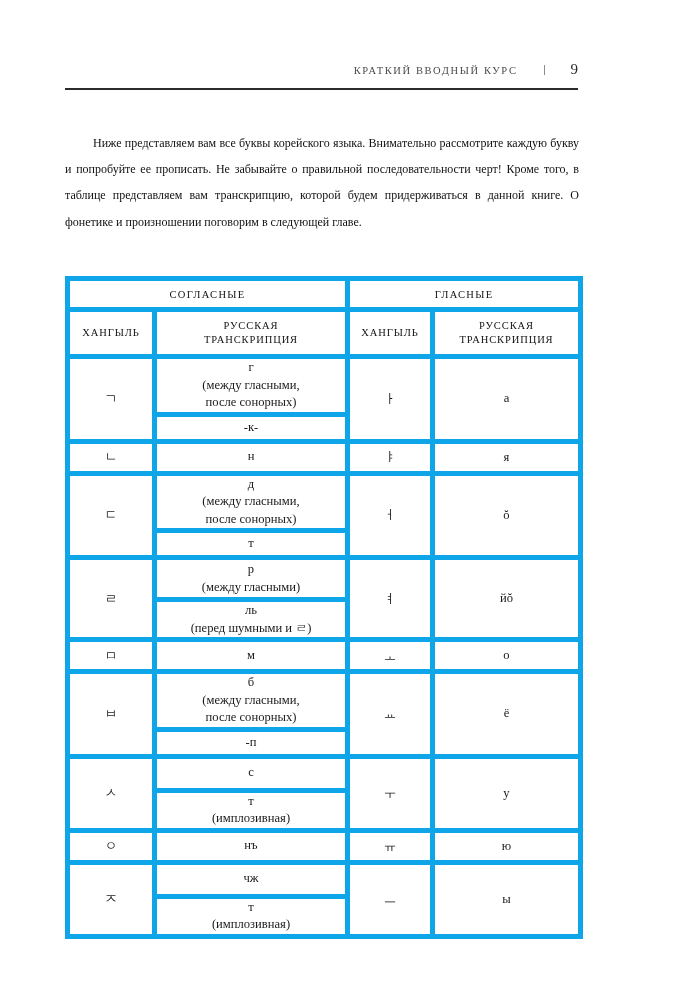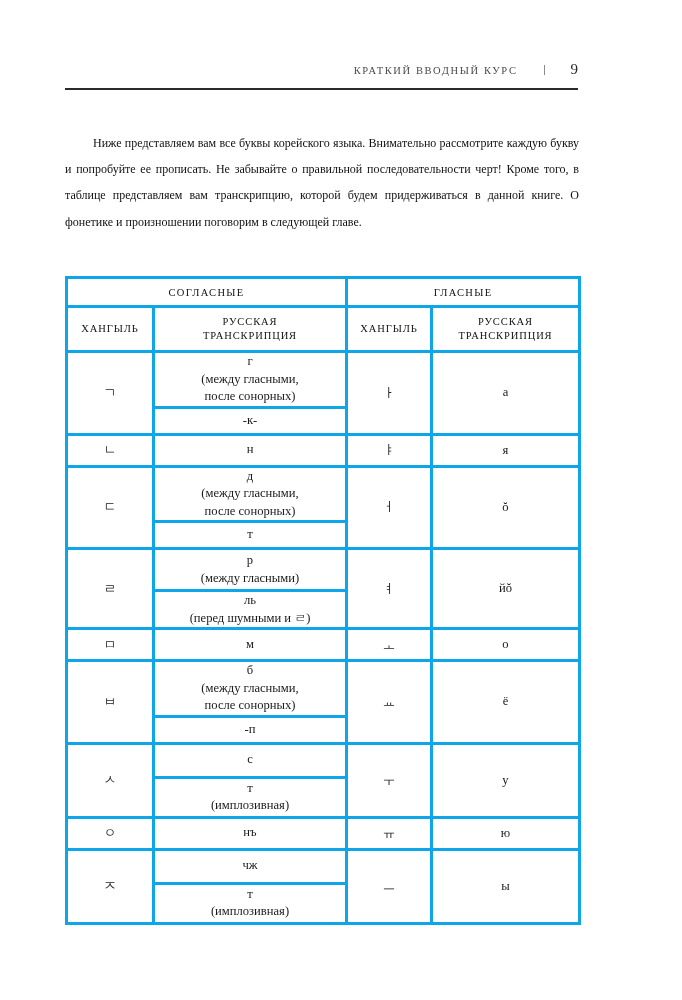--- a/index.html
+++ b/index.html
@@ -85,21 +85,21 @@
     left: 65px;
     top: 276px;
     width: 513px;
   }
   table.chart {
     border-collapse: collapse;
     width: 513px;
     table-layout: fixed;
   }
   table.chart td, table.chart th {
-    border: 3px solid #0ea5e9;
+    border: 5px solid #0ea5e9;
     padding: 0;
     vertical-align: middle;
     font-weight: normal;
     text-align: center;
   }
   
   table.chart {
     border: 1.5px solid #2b2b2b;
   }
 

